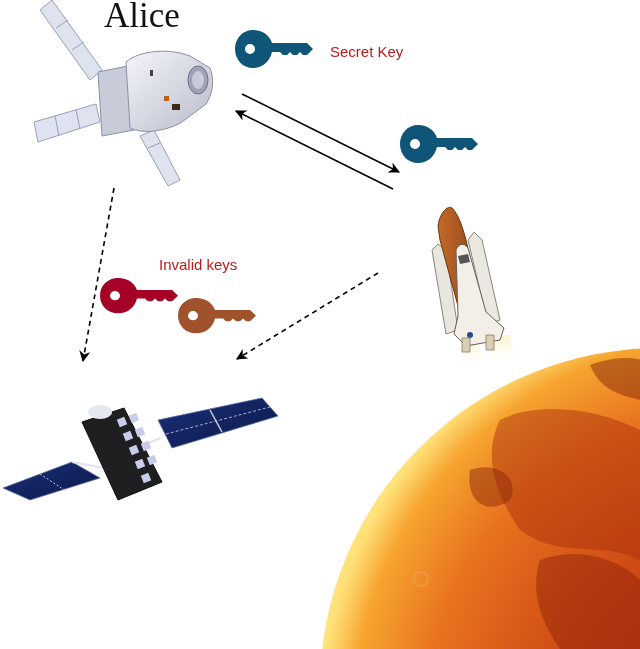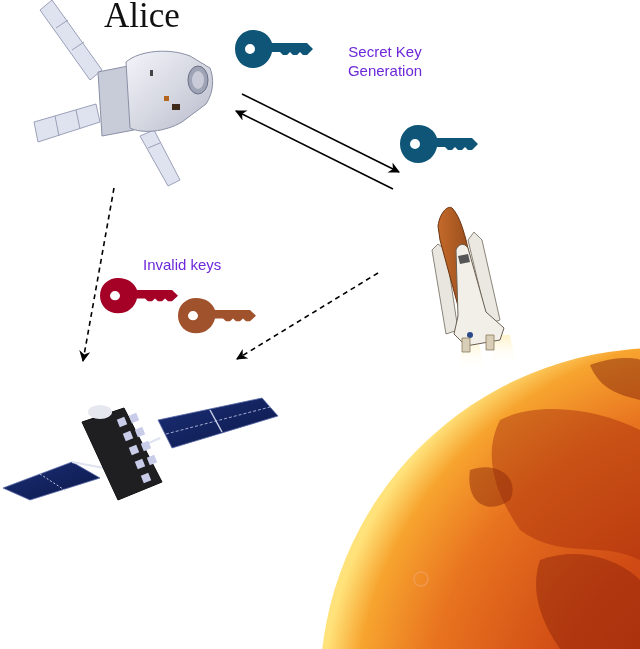--- a/index.html
+++ b/index.html
@@ -9,24 +9,23 @@
     position: absolute;
     font-family: "Liberation Serif", "DejaVu Serif", serif;
     color: #111;
     font-size: 35px;
     line-height: 1;
     white-space: nowrap;
   }
   .label-sans {
     position: absolute;
     font-family: "Liberation Sans", "DejaVu Sans", sans-serif;
-    color: #6d28d9;
+    color: #b91c1c;
     font-size: 15px;
     line-height: 1.25;
-    text-align: center;
     white-space: nowrap;
   }
   svg { position: absolute; left: 0; top: 0; }
 </style>
 </head>
 <body>
 
 <div class="stage">
 
   <svg width="640" height="649" viewBox="0 0 640 649">
@@ -152,17 +151,16 @@
     </g>
     <g transform="translate(178,298) scale(1,0.93)">
       <path d="M18 0 C28 0 35 6 37 13 L72 13 L78 19 L72 25 L68 25 L65 22 L62 25 L58 25 L55 22 L52 25 L48 25 L45 22 L37 22 C35 31 28 38 18 38 C8 38 0 30 0 19 C0 8 8 0 18 0 Z M10 19 a5 5 0 1 0 10 0 a5 5 0 1 0 -10 0 Z" fill="#a0522d" fill-rule="evenodd"></path>
     </g>
   </svg>
 
   <div class="label-serif" style="left:104px; top:-2px;">Alice</div>
 
   <div class="label-sans" style="left:330px; top:43px; width:110px;">
     <div>Secret Key</div>
-    <div>Generation</div>
   </div>
 
-  <div class="label-sans" style="left:143px; top:256px;">Invalid keys</div>
+  <div class="label-sans" style="left:159px; top:256px;">Invalid keys</div>
 </div>
 
 </body></html>

